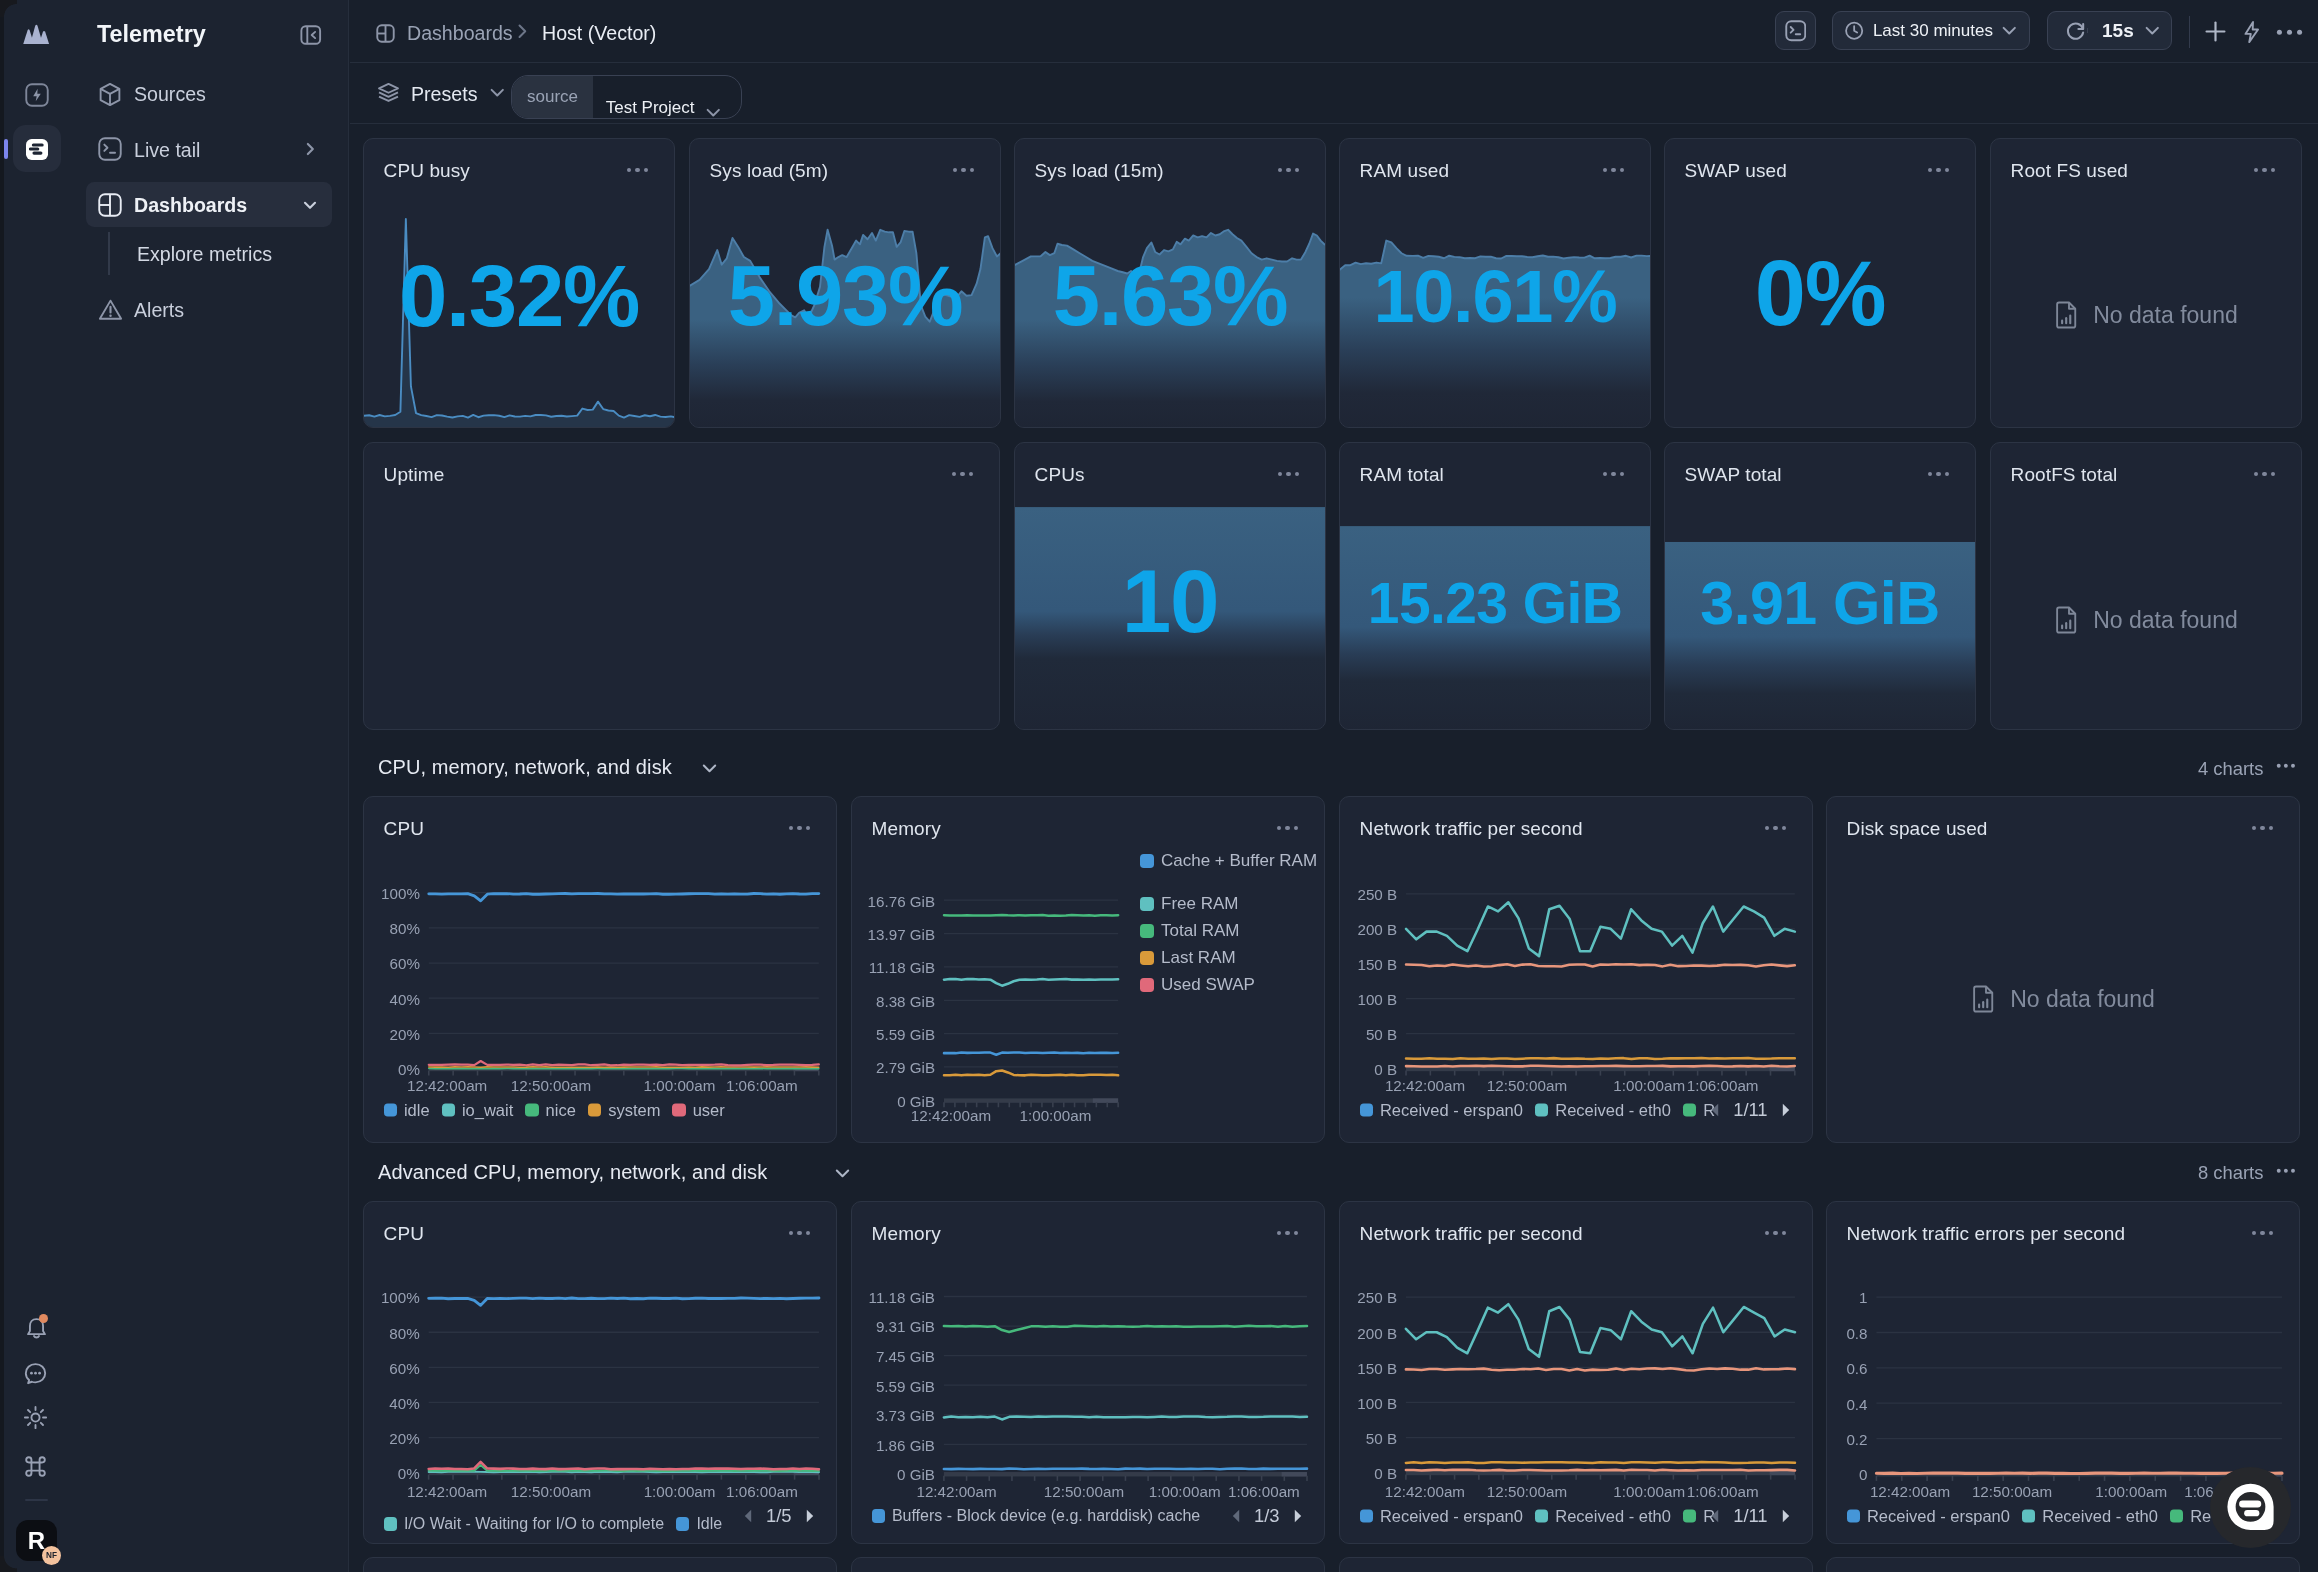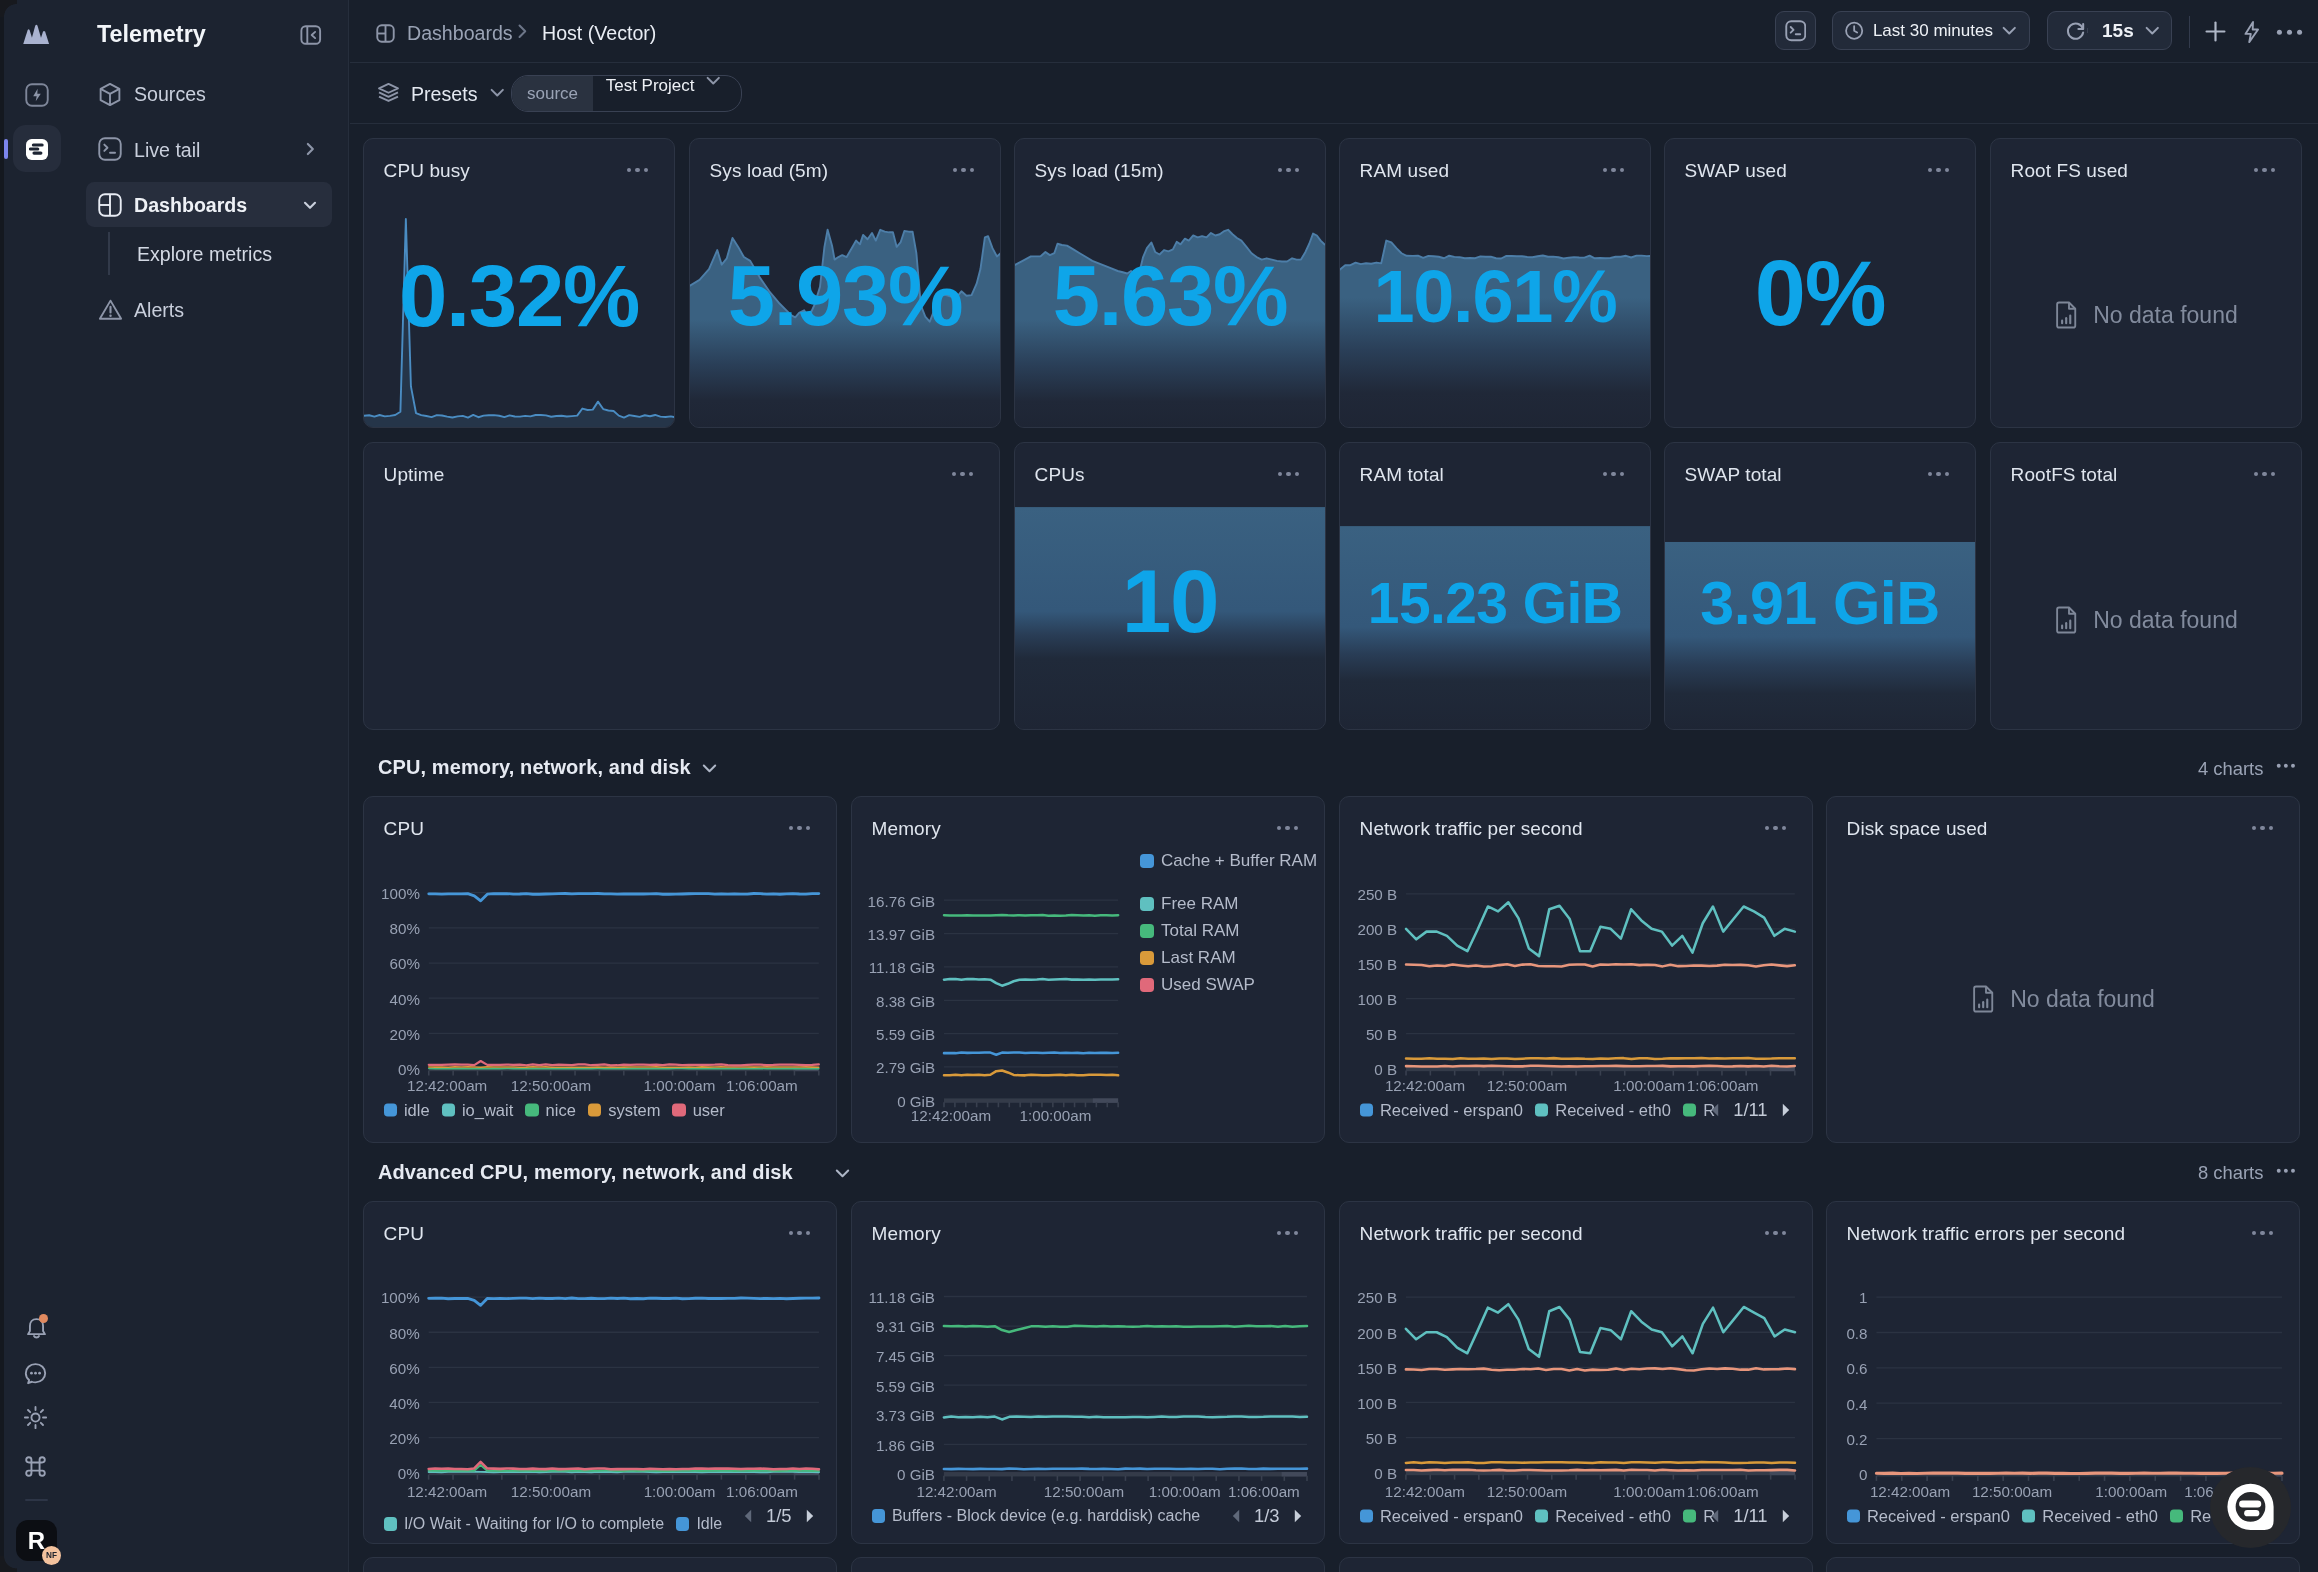--- a/index.html
+++ b/index.html
@@ -17,21 +17,21 @@
 #topbar{position:absolute;left:0;top:0;right:0;height:63px;border-bottom:1.3px solid #262e3c}
 #filterbar{position:absolute;left:0;top:64px;right:0;height:60px;border-bottom:1.3px solid #262e3c}
 .btn{position:absolute;top:11.4px;height:39px;border:1.3px solid #394153;border-radius:9px;background:#222a39;display:flex;align-items:center}
 .card{position:absolute;background:#1e2534;border:1.3px solid #2c3444;border-radius:10px;overflow:hidden}
 .ctitle{position:absolute;left:19.6px;top:21px;font-size:19px;font-weight:500;color:#dfe5ee;letter-spacing:0.1px}
 .dots{position:absolute;right:19px;top:28.5px;width:28px;height:4.4px}
 .dots i{position:absolute;top:0;width:4.4px;height:4.4px;border-radius:50%;background:#8a92a6;opacity:.9}
 .dots i:nth-child(1){left:0}.dots i:nth-child(2){left:8.2px}.dots i:nth-child(3){left:16.5px}
 .bigval{position:absolute;left:0;right:0;text-align:center;font-weight:700;color:#0ea5e9;letter-spacing:-1.3px}
 .nodata{position:absolute;left:0;right:0;display:flex;align-items:center;justify-content:center;color:#828b9d;font-size:23px;gap:14px}
-.shead{position:absolute;font-size:20px;font-weight:700;color:#e6eaf2;letter-spacing:0.1px}
+.shead{position:absolute;font-size:20px;font-weight:400;color:#e6eaf2;letter-spacing:0.1px}
 .scount{position:absolute;font-size:18.4px;color:#9aa3b5}
 .legend{position:absolute;display:flex;align-items:center;font-size:16.5px;color:#b4bbca;white-space:nowrap}
 .chip{width:13.3px;height:13.3px;border-radius:3.8px;margin-right:7px;flex:0 0 auto}
 .lgap{width:12px;flex:0 0 auto}
 .pag{position:absolute;display:flex;align-items:center;font-size:18.4px;color:#c3cad7}
 </style></head><body>
 <div id="rail"></div>
 <div id="edge"></div>
 <div id="activebar"></div>
 <div class="abs" style="left:0;top:0;width:16.5px;height:16.5px;background:radial-gradient(circle at 16.5px 16.5px, rgba(20,22,28,0) 12px, #17191e 12.7px);z-index:50"></div>
@@ -242,21 +242,21 @@
         <path d="M3 23 L18 30 L33 23"></path>
       </g>
     </svg>
   </div>
 <div class="abs" style="left:411px;top:83px;font-size:19.6px;font-weight:500;color:#e4e9f1">Presets</div>
 <div class="abs" style="left:489px;top:88px;">
     <svg width="16.5" height="10" viewBox="0 0 26 16" style="">
       <path d="M4 3 L13 12 L22 3" fill="none" stroke="#8d95a8" stroke-width="3.2" stroke-linecap="round" stroke-linejoin="round"></path>
     </svg>
   </div>
-<div class="abs" style="left:511px;top:75px;width:231px;height:37px;border:1.3px solid #394153;border-radius:17px;display:flex;align-items:flex-start;overflow:hidden;white-space:nowrap">
+<div class="abs" style="left:511px;top:75px;width:231px;height:44px;border:1.3px solid #394153;border-radius:17px;display:flex;align-items:flex-end;overflow:hidden;white-space:nowrap">
     <div style="height:100%;background:#2a3240;display:flex;align-items:center;padding:0 15px;font-size:17px;color:#9aa3b5">source</div>
     <span style="font-size:17px;font-weight:400;color:#eef1f6;margin-left:12.7px">Test Project</span>
     <span style="margin-left:10px;display:flex">
       <svg width="16.5" height="10" viewBox="0 0 26 16" style="">
         <path d="M4 3 L13 12 L22 3" fill="none" stroke="#8d95a8" stroke-width="3.2" stroke-linecap="round" stroke-linejoin="round"></path>
       </svg>
     </span>
   </div>
 <div class="card" style="left:363px;top:138px;width:312px;height:290px">
     <svg width="312" height="290" viewBox="0 0 492 457" style="position:absolute;left:0;top:0">

